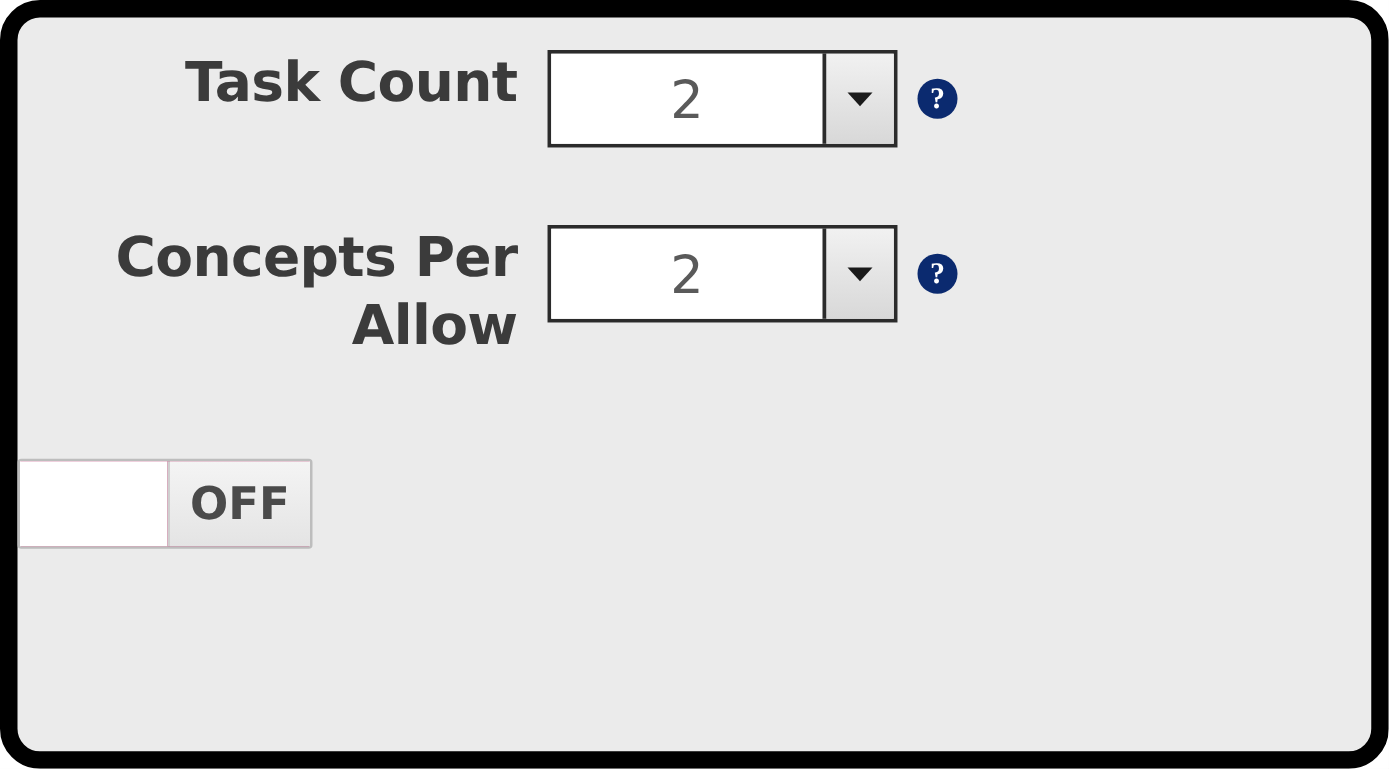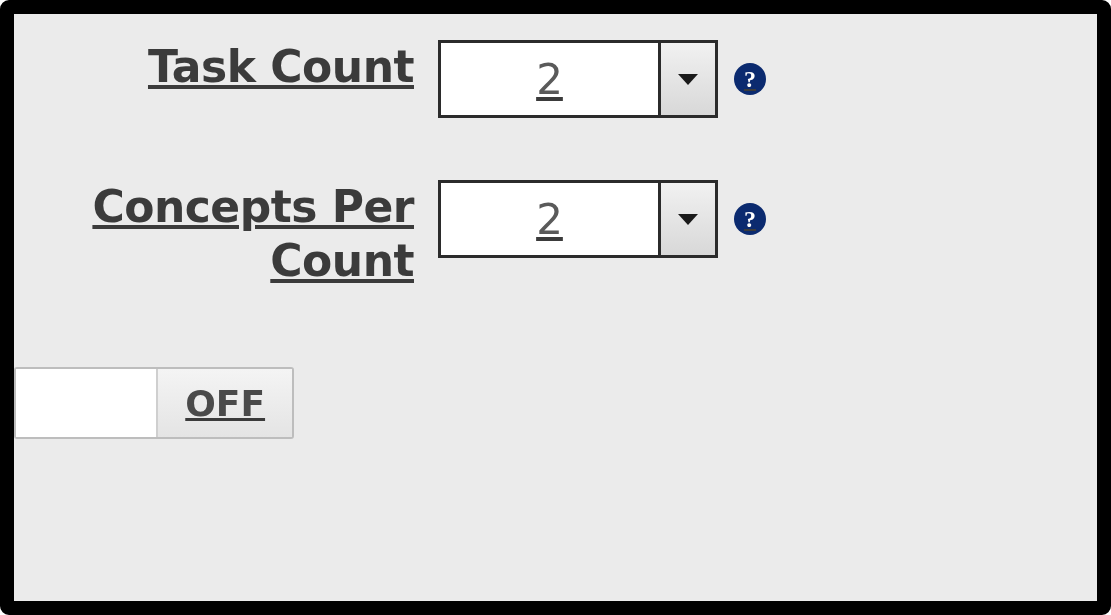--- a/index.html
+++ b/index.html
@@ -8,26 +8,25 @@
     width: 1111px;
     height: 615px;
     background: #ffffff;
     overflow: hidden;
   }
   .frame {
     box-sizing: border-box;
     width: 1111px;
     height: 615px;
     border: 14px solid #000;
-    border-radius: 9px;
+    border-radius: 32px;
     background: #ebebeb;
     font-family: "Segoe UI Semibold", "Segoe UI", "DejaVu Sans", Arial, sans-serif;
     font-weight: 700;
     color: #3b3b3b;
-    text-decoration: underline;
   }
 
   .row {
     display: flex;
     align-items: flex-start;
   }
 
   .label-col {
     width: 400px;
     text-align: right;
@@ -90,21 +89,21 @@
   .help-badge span {
     color: #ffffff;
     font-family: Georgia, "Times New Roman", serif;
     font-weight: 900;
     font-size: 24px;
     line-height: 1;
   }
 
   
   .toggle {
-    width: 280px;
+    width: 236px;
     height: 72px;
     border: 2.5px solid #bdbdbd;
     border-radius: 3px;
     background: #be185d;
     display: flex;
     box-sizing: border-box;
   }
   .toggle-gap {
     flex: 1.05;
     background: #ffffff;
@@ -139,21 +138,21 @@
           </span>
         </div>
       </div>
       <div class="help-badge">
         <span>?</span>
       </div>
     </div>
   </div>
 
   <div class="row row2">
-    <div class="label-col">Concepts Per Count</div>
+    <div class="label-col">Concepts Per Allow</div>
     <div class="ctrl-col">
       <div class="combo">
         <div class="combo-value">2</div>
         <div class="combo-btn">
           <span>
             <svg width="24" height="14" viewBox="0 0 24 14">
               <polygon points="2,2 22,2 12,13" fill="#1a1a1a"></polygon>
             </svg>
           </span>
         </div>

